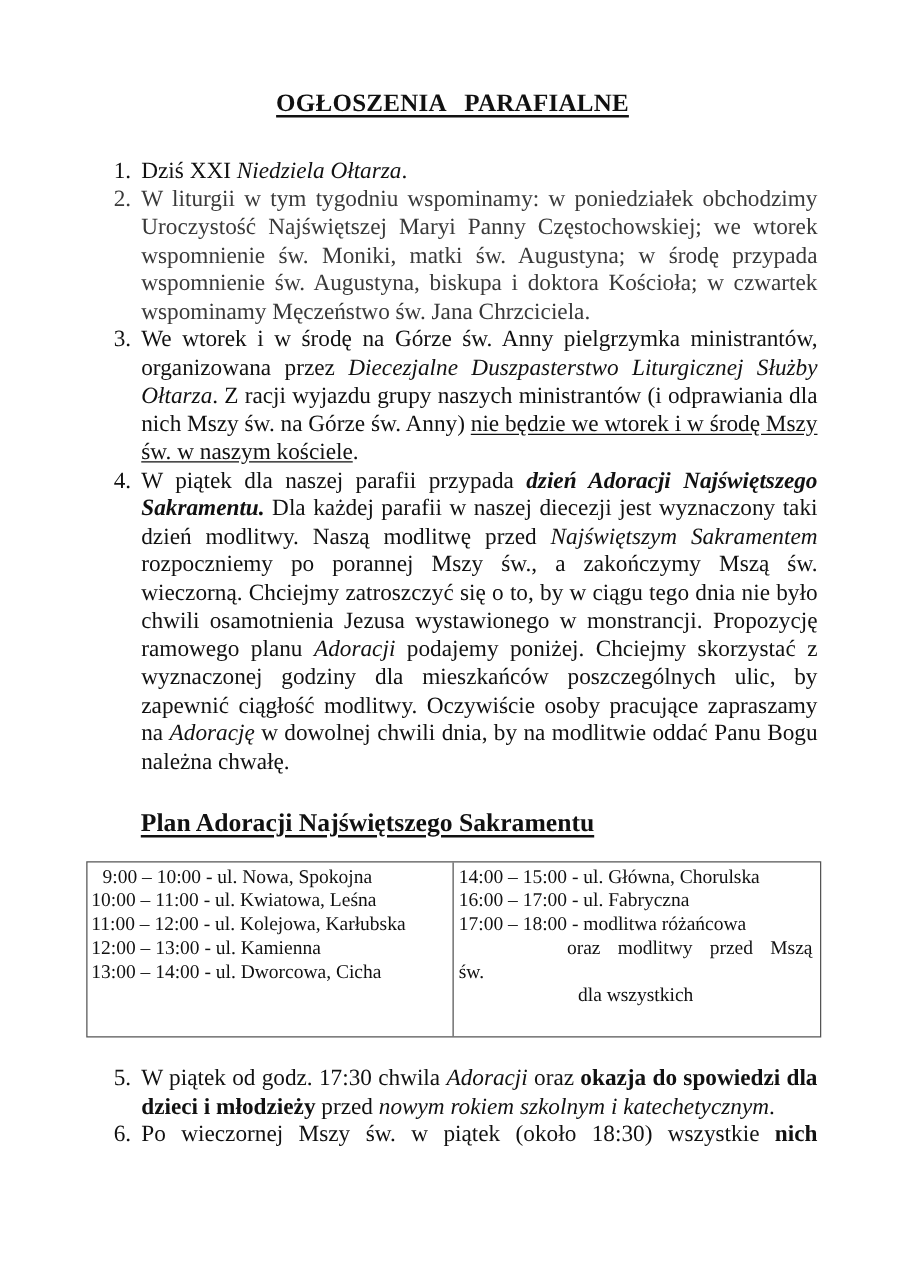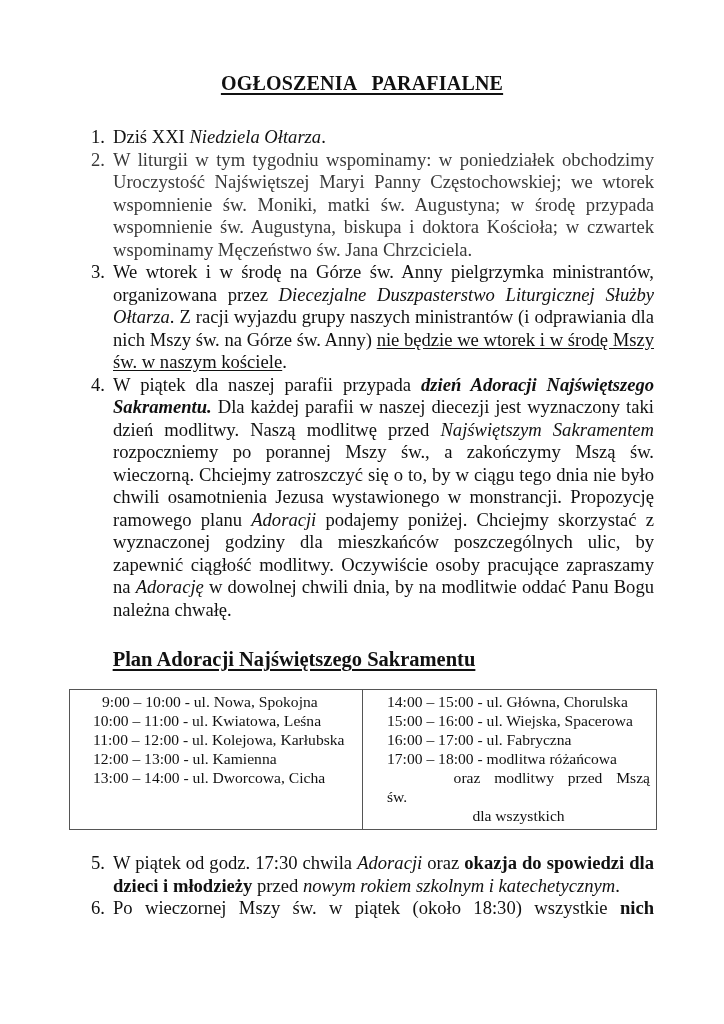--- a/index.html
+++ b/index.html
@@ -16,21 +16,21 @@
   .last-line-left { text-align-last: left; }
   .u { text-decoration: underline; text-underline-offset: 2px; }
   .sub { position: absolute; left: 0; width: 588px; top: 648px; text-align: center;
          font-weight: bold; font-size: 20.5px; text-decoration: underline;
          text-underline-offset: 3px; font-family: "Liberation Sans Narrow", "Liberation Serif", serif; }
   .tbl { position: absolute; left: 69px; top: 689px; width: 586px; height: 139px;
          border: 1px solid #555; display: flex; font-size: 15.6px; line-height: 19px; }
   .col { box-sizing: border-box; padding: 2px 0 0 0; }
   .col.left { width: 293px; border-right: 1px solid #555; padding-left: 3px; }
   .col.right { width: 293px; padding-left: 4px; padding-right: 6px; }
-  .row { white-space: nowrap; margin-left: 20px; }
+  .row { white-space: nowrap; }
   .just { text-align: right; word-spacing: 3px; }
   .center { text-align: center; }
   .list2 { position: absolute; left: 113px; width: 541px; top: 852px;
            font-size: 18.6px; line-height: 22.5px; }
   b, .b { font-weight: bold; }
   i, .i { font-style: italic; }
 </style>
 </head>
 <body>
 
@@ -60,21 +60,20 @@
 <div class="tbl">
   <div class="col left">
     <div class="row" style="padding-left:9px">9:00 – 10:00 - ul. Nowa, Spokojna</div>
     <div class="row">10:00 – 11:00 - ul. Kwiatowa, Leśna</div>
     <div class="row">11:00 – 12:00 - ul. Kolejowa, Karłubska</div>
     <div class="row">12:00 – 13:00 - ul. Kamienna</div>
     <div class="row">13:00 – 14:00 - ul. Dworcowa, Cicha</div>
   </div>
   <div class="col right">
     <div class="row">14:00 – 15:00 - ul. Główna, Chorulska</div>
-    <div class="row">15:00 – 16:00 - ul. Wiejska, Spacerowa</div>
     <div class="row">16:00 – 17:00 - ul. Fabryczna</div>
     <div class="row">17:00 – 18:00 - modlitwa różańcowa</div>
     <div class="row just" style="white-space:pre">oraz  modlitwy  przed  Mszą</div>
     <div class="row">św.</div>
     <div class="row center">dla wszystkich</div>
   </div>
 </div>
 
 <div class="list2">
   <div class="item last-line-left">

